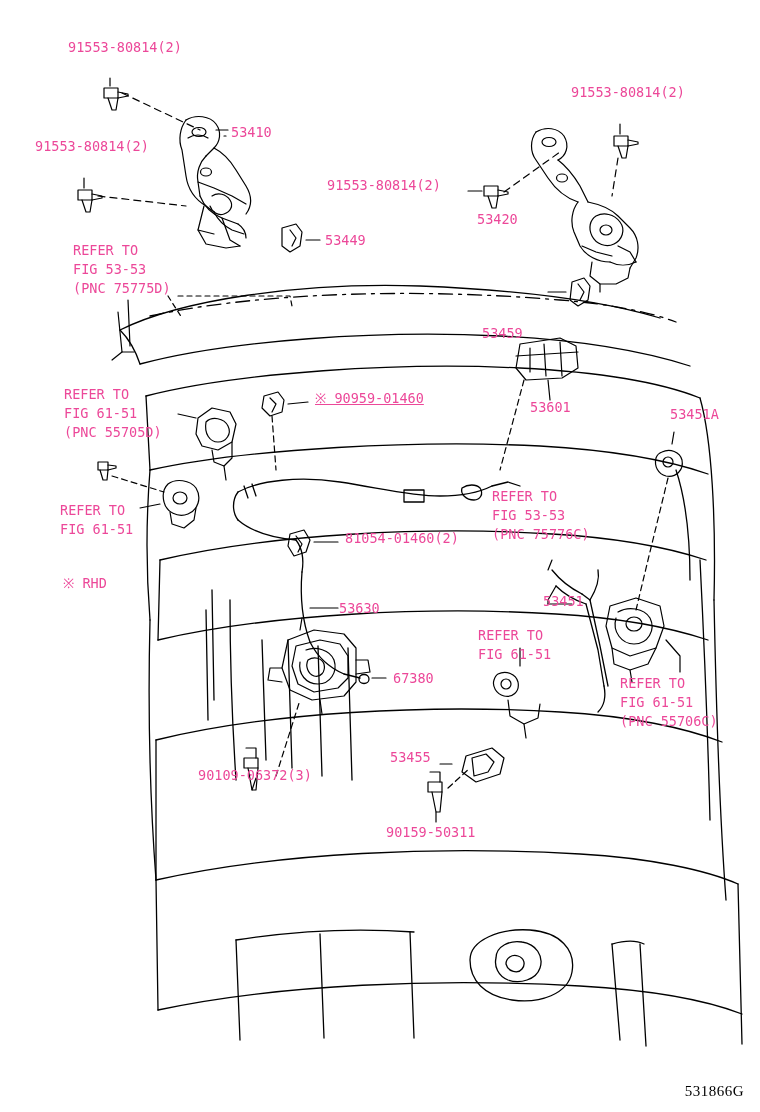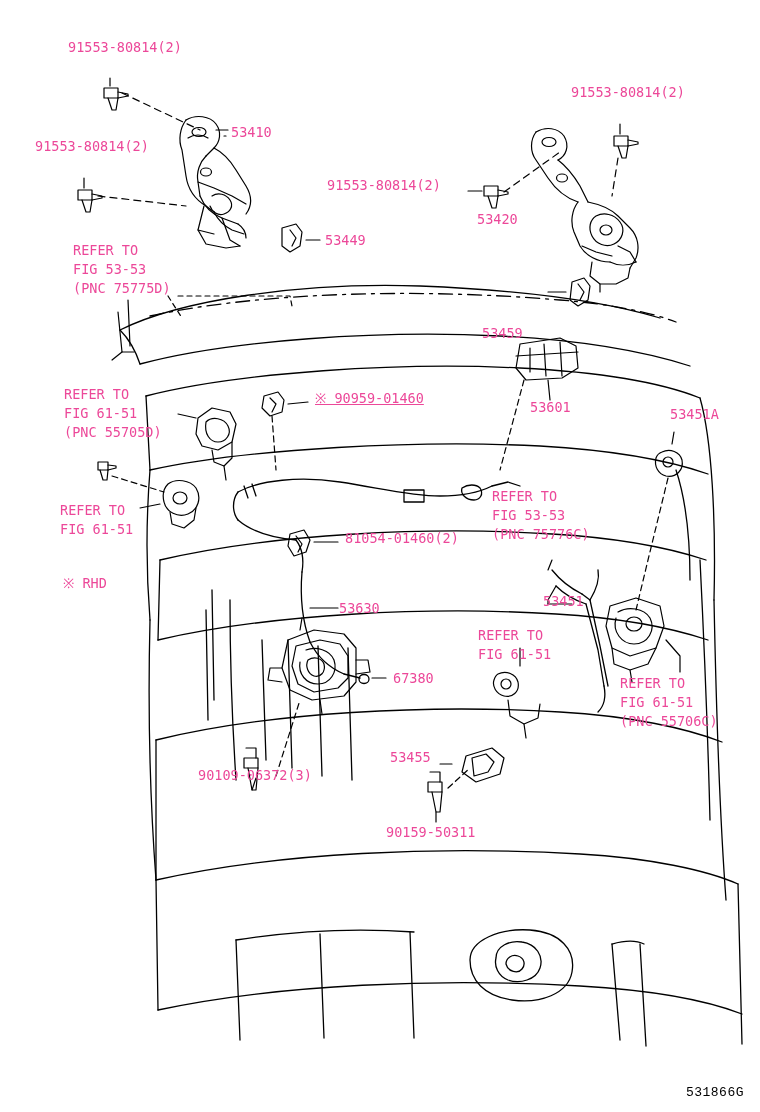--- a/index.html
+++ b/index.html
@@ -36,23 +36,23 @@
     white-space: pre;
     color: #ec4899;
   }
   .lbl.multi {
     line-height: 19px;
   }
   .code-bottom {
     position: absolute;
     right: 16px;
     bottom: 12px;
-    font-size: 13px;
+    font-size: 15px;
     letter-spacing: 0.5px;
-    font-family: Liberation Mono, monospace;
+    font-family: Liberation Serif, serif;
   }
 </style>
 </head>
 <body>
 
 <div id="diagram-root">
 
   <svg class="art" viewBox="0 0 760 1112" xmlns="http://www.w3.org/2000/svg">
     <g fill="none" stroke="#000" stroke-width="1.2" stroke-linecap="round" stroke-linejoin="round">
 

